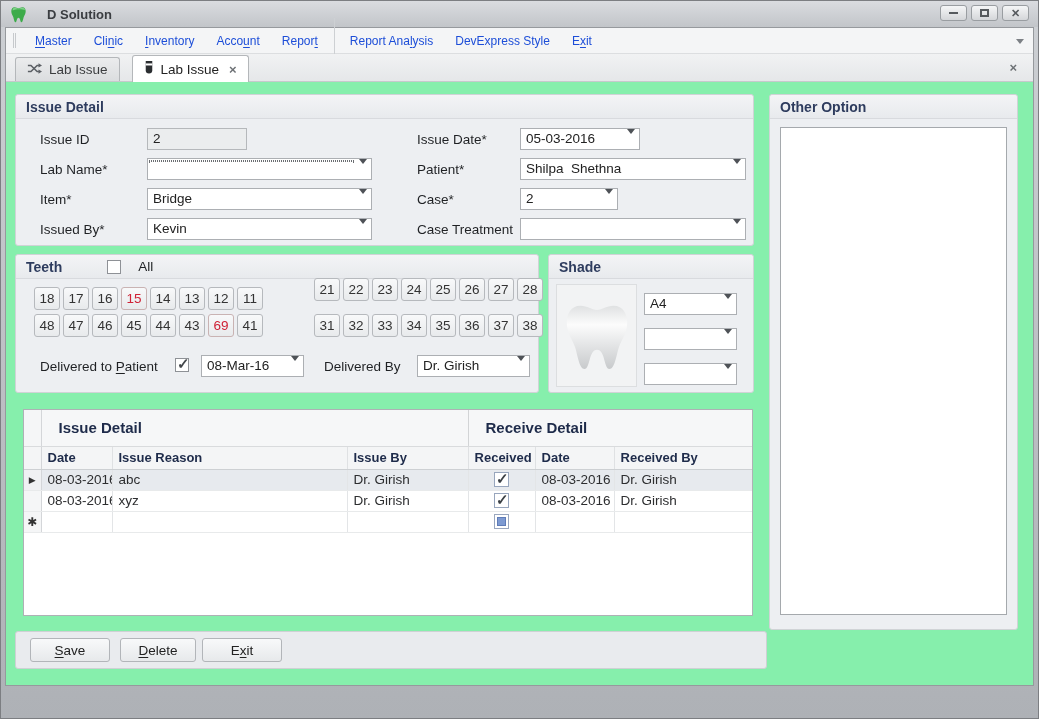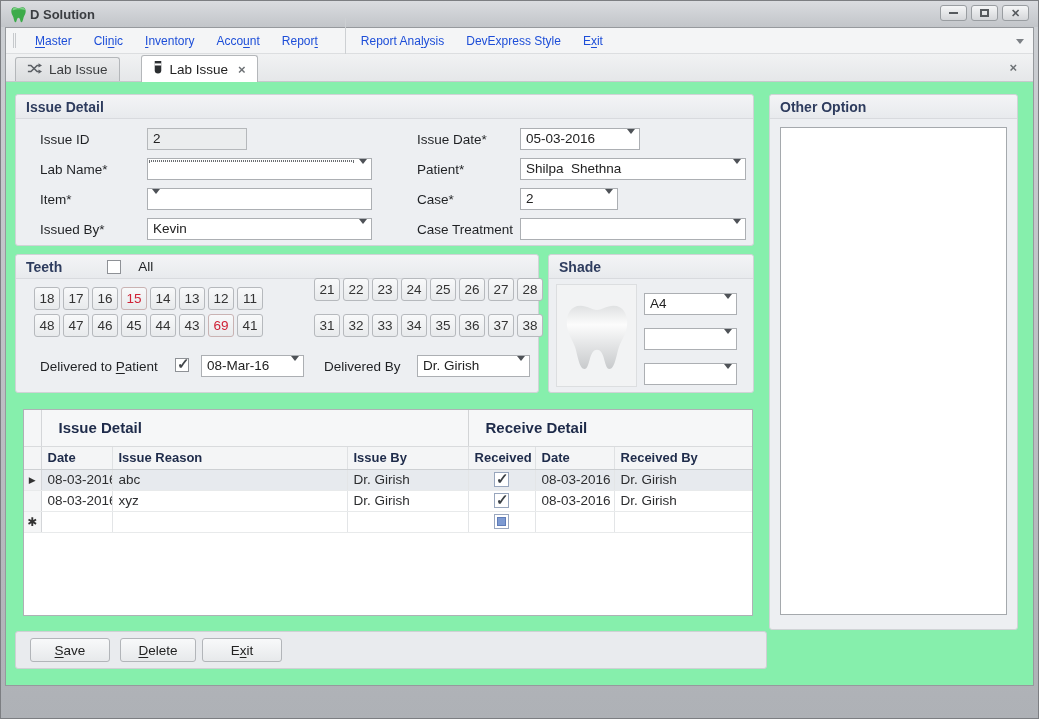--- a/index.html
+++ b/index.html
@@ -7,45 +7,45 @@
   u { text-decoration:underline; text-underline-offset:2px; }
 
   .window { position:relative; width:1039px; height:719px; margin:0 auto;
     background:linear-gradient(#cdd0d4,#aeb1b6); border:1px solid #7c7e82; }
 
   
   .titlebar { position:absolute; left:0; top:0; right:0; height:26px;
     display:flex; align-items:center; padding-left:9px;
     background:linear-gradient(#dadce0,#c2c5c9); }
   .app-icon { width:17px; height:17px; display:inline-block; }
-  .title-text { font-weight:bold; font-size:13px; color:#3a3d41; margin-left:3px; }
+  .title-text { font-weight:bold; font-size:13px; color:#3a3d41; margin-left:20px; }
   .win-controls { position:absolute; top:4px; right:9px; display:flex; gap:4px; }
   .win-btn { width:27px; height:16px; border:1px solid #999da1; border-radius:3px;
     background:linear-gradient(#f5f6f7,#d4d6d9); display:flex; align-items:center; justify-content:center; }
   .glyph-min { width:9px; height:2px; background:#565a5e; }
   .glyph-max { width:9px; height:8px; border:2px solid #565a5e; }
   .glyph-close { font-size:11px; font-weight:bold; color:#565a5e; line-height:1; }
 
   
   .client { position:absolute; left:4px; top:26px; right:4px; bottom:32px;
     background:#fbfcfc; border:1px solid #96999d; }
 
   .menubar { position:relative; height:26px; background:#f4f5f6;
     border-bottom:1px solid #dcdee0; display:flex; align-items:center; padding-left:5px; }
   .grip { width:3px; height:15px; border-left:1px solid #c6c9cc; border-right:1px solid #c6c9cc; margin:0 8px 0 2px; }
   .menu-item { padding:16px 11px; font-size:12px; color:#1d4ed8; white-space:nowrap; cursor:default; }
-  .menu-item.sep { border-left:1px solid #cdd0d3; margin-left:16px; padding-left:15px; }
+  .menu-item.sep { border-left:1px solid #cdd0d3; margin-left:5px; padding-left:15px; }
   .menu-overflow { position:absolute; right:9px; top:11px; width:0; height:0;
     border-left:4px solid transparent; border-right:4px solid transparent; border-top:5px solid #7c8085; }
 
   .tabstrip { position:relative; height:28px; background:linear-gradient(#f1f2f3,#e5e7e9);
     border-bottom:1px solid #c6c9cc; display:flex; align-items:flex-end; padding-left:9px; }
   .tab { display:flex; align-items:center; gap:7px; padding:0 11px; height:24px;
     border:1px solid #b4b7ba; border-bottom:none; border-radius:3px 3px 0 0;
-    background:linear-gradient(#ebeced,#dbdddf); color:#3b3d3f; font-size:13.5px; margin-right:21px; white-space:nowrap;text-align:right; }
+    background:linear-gradient(#ebeced,#dbdddf); color:#3b3d3f; font-size:13.5px; margin-right:12px; white-space:nowrap;text-align:right; }
   .tab.active { background:#fff; height:27px; margin-bottom:-1px; position:relative; z-index:2; color:#222; }
   .tab-close { color:#6d7control175; color:#6d7175; font-size:13px; font-weight:bold; line-height:1; margin-left:3px; }
   .strip-close { position:absolute; right:16px; bottom:7px; color:#6d7175; font-size:13px; font-weight:bold; line-height:1; }
 
   .page { position:absolute; left:0; right:0; top:54px; bottom:0; background:#86efac; overflow:hidden; }
 
   
   .group { position:absolute; background:#edeff2; border:1px solid #d0d3d6; border-radius:3px; }
   .group-header { height:24px; background:linear-gradient(#f3f4f6,#e8eaed);
     border-bottom:1px solid #d8dade; border-radius:3px 3px 0 0;
@@ -203,20 +203,21 @@
         <span class="lbl" style="left:401px;top:67px">Patient*</span>
         <div class="combo" style="left:504px;top:63px;width:226px">
           <span class="combo-val">Shilpa  Shethna</span>
           <span class="combo-btn">
               <i class="arr"></i>
             </span>
         </div>
 
         <span class="lbl" style="left:24px;top:97px">Item*</span>
         <div class="combo" style="left:131px;top:93px;width:225px">
+          <span class="combo-val">Bridge</span>
           <span class="combo-btn">
               <i class="arr"></i>
             </span>
         </div>
 
         <span class="lbl" style="left:401px;top:97px">Case*</span>
         <div class="combo" style="left:504px;top:93px;width:98px">
           <span class="combo-val">2</span>
           <span class="combo-btn">
               <i class="arr"></i>

